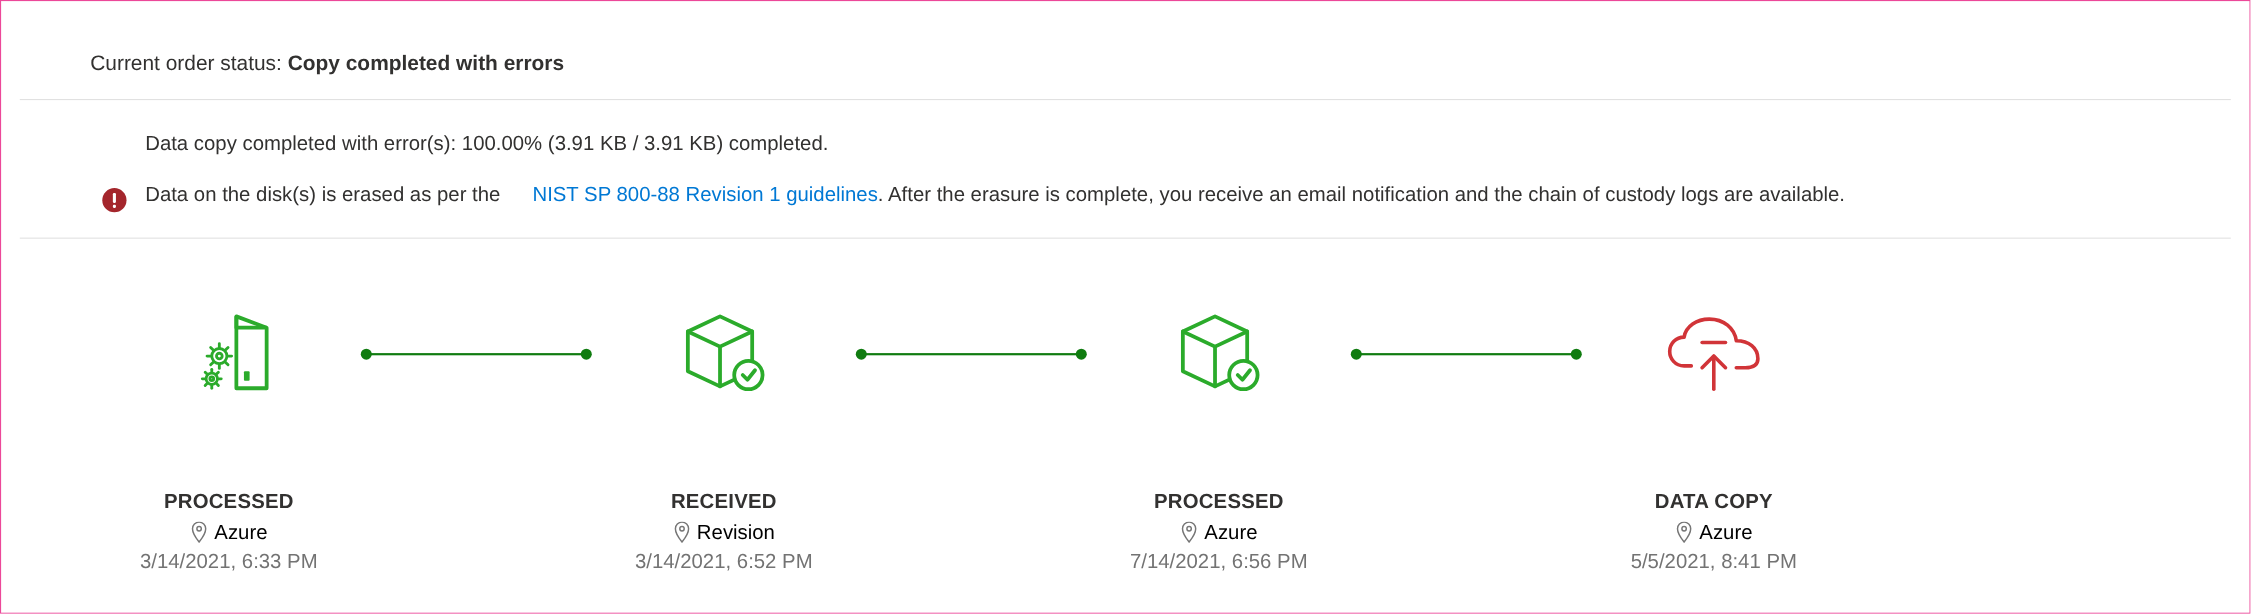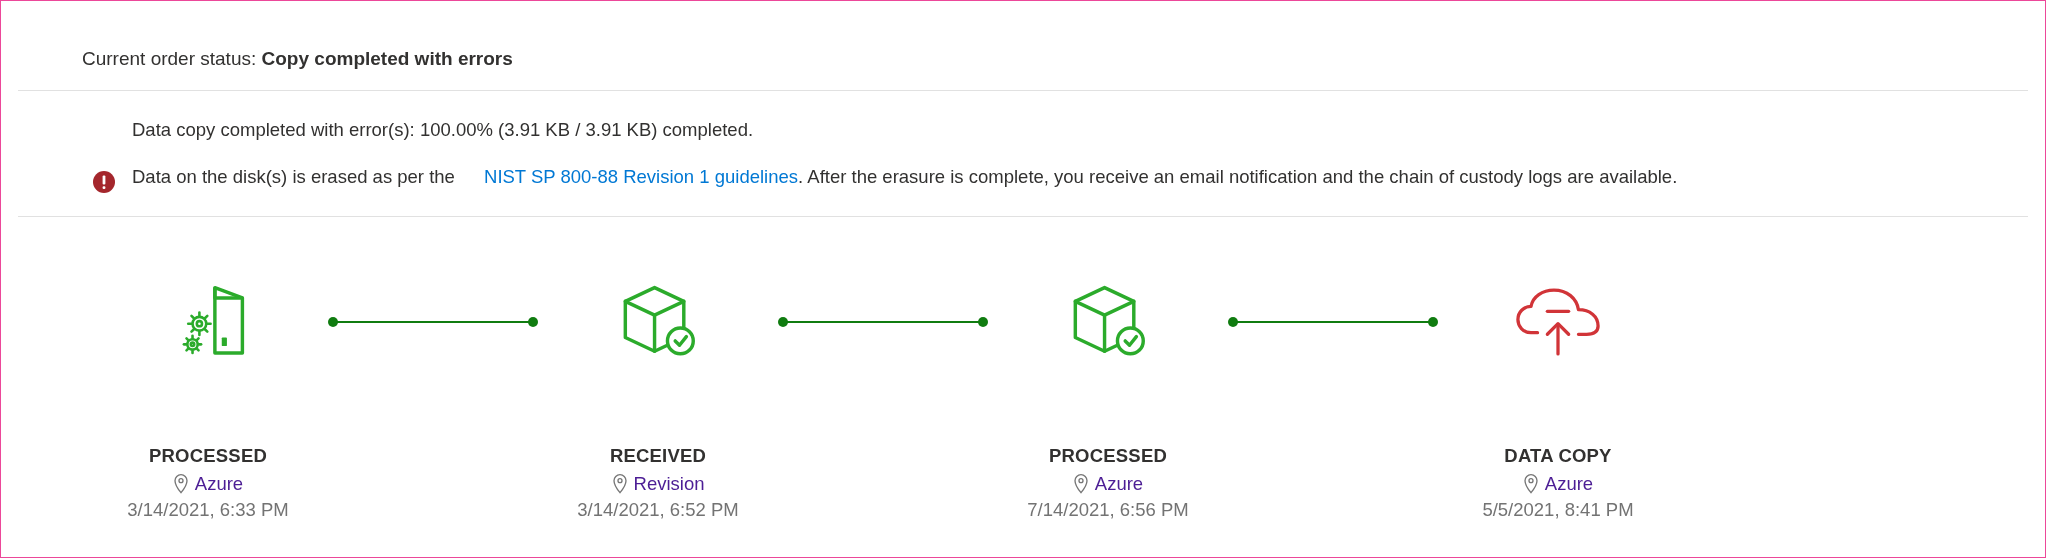--- a/index.html
+++ b/index.html
@@ -63,21 +63,21 @@
     font-weight: 700;
     letter-spacing: .2px;
     color: #323130;
   }
   .node-loc-row {
     display: flex;
     align-items: center;
     gap: 6px;
     margin-top: 6px;
     font-size: 18.5px;
-    color: #4c1d95;
+    color: #000000;
   }
   .node-ts {
     margin-top: 4px;
     font-size: 18.5px;
     color: #737373;
   }
   .connector {
     flex: 0 0 230px;
     height: 90px;
     display: flex;

